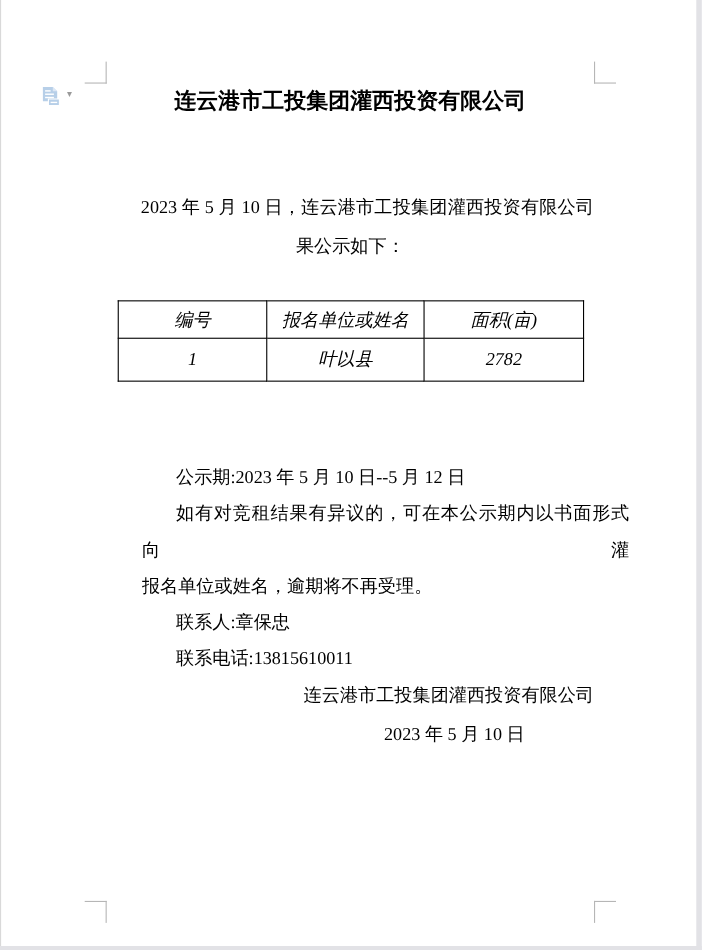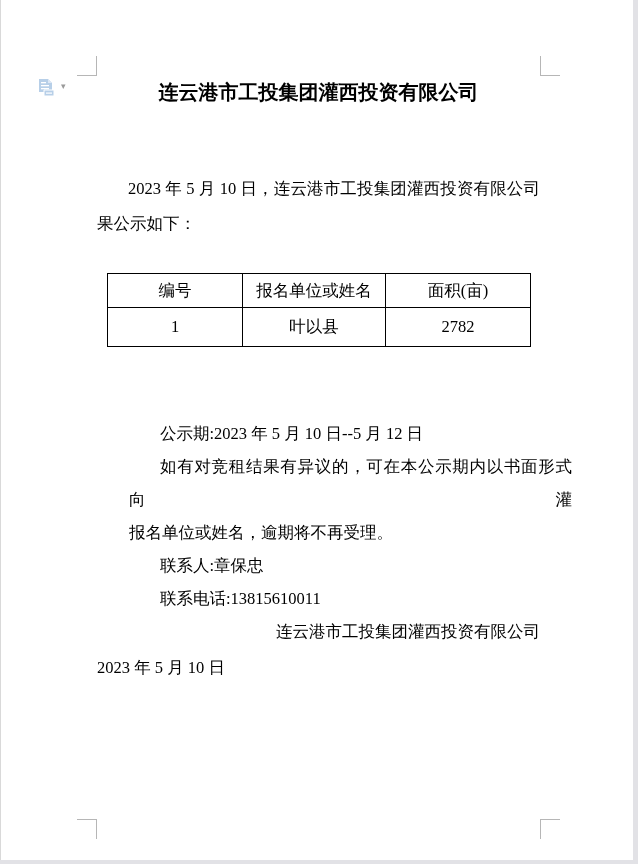--- a/index.html
+++ b/index.html
@@ -29,39 +29,39 @@
   .paste-btn { position:absolute; left:38px; top:78px; display:flex; align-items:flex-start; cursor:pointer; }
   .paste-btn svg { display:block; }
   .paste-arrow { font-family:"DejaVu Sans", sans-serif; font-size:9px; color:#9a9a9a; margin-left:5px; margin-top:4px; line-height:1; }
 
   
   .title-block { position:absolute; left:97px; top:73px; width:443px; text-align:center;
                  font-weight:bold; font-size:20px; }
   .title-block div { line-height:38px; }
 
   .para1 { position:absolute; left:97px; top:141px; width:443px; font-size:16.5px;margin-top:30px; }
-  .para1 div { line-height:35px; }
+  .para1 div { line-height:35px;text-align:center; }
 
   .notice { position:absolute; left:97px; top:417px; width:443px; font-size:16.5px;margin-left:32px; }
   .notice div { line-height:33px; }
 
   .indent  { text-indent:31px; }
   .stretch { text-align:justify; text-align-last:justify; }
 
   .doc-table { position:absolute; left:107px; top:273px; width:423px;
-               border-collapse:collapse; font-size:16.5px; table-layout:fixed; }
+               border-collapse:collapse; font-size:16.5px; table-layout:fixed;font-style:italic; }
   .doc-table th, .doc-table td { border:1px solid #000; text-align:center; vertical-align:middle;
                                  font-weight:normal; padding:0; }
   .doc-table th { height:34px; }
   .doc-table td { height:39px; }
   .col1 { width:135px; } .col2 { width:143px; } .col3 { width:145px; }
 
   .sig-company { position:absolute; left:97px; top:615px; width:443px; text-align:right;
                  font-size:16.5px; line-height:33px; }
-  .sig-date    { position:absolute; left:97px; top:651px; width:380px; 
+  .sig-date    { position:absolute; left:97px; top:651px; width:380px; text-align:right;
                  font-size:16.5px; line-height:33px; }
 </style>
 </head>
 <body>
 
 <div class="page">
 
   <div class="edge-left"></div>
   <div class="edge-right"></div>
   <div class="edge-bottom"></div>

